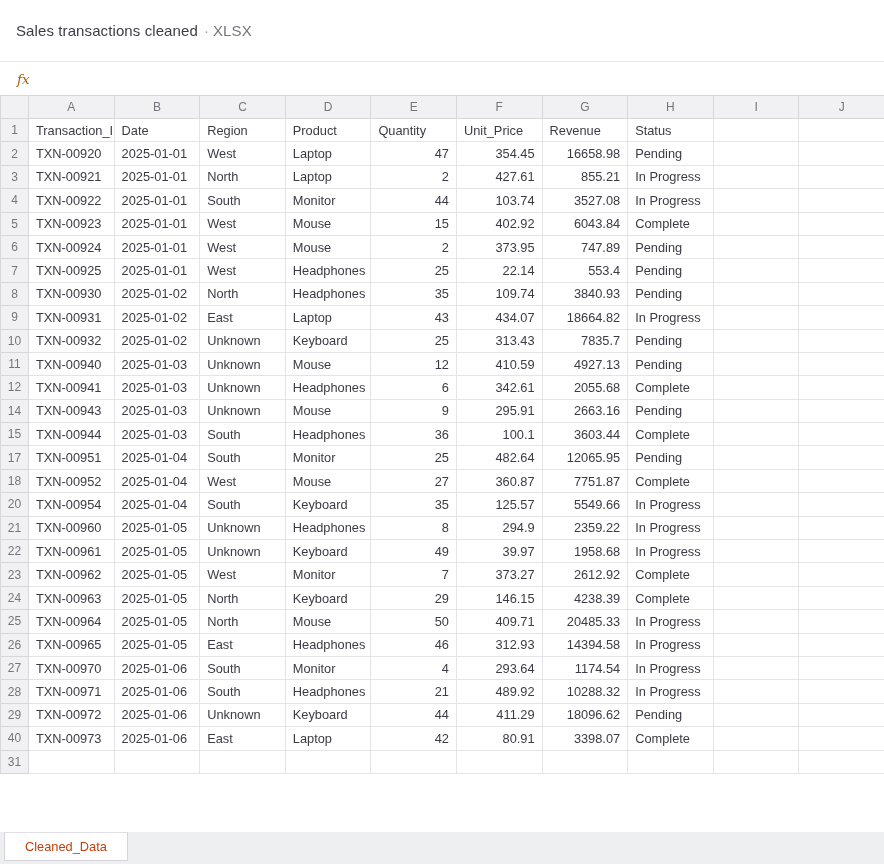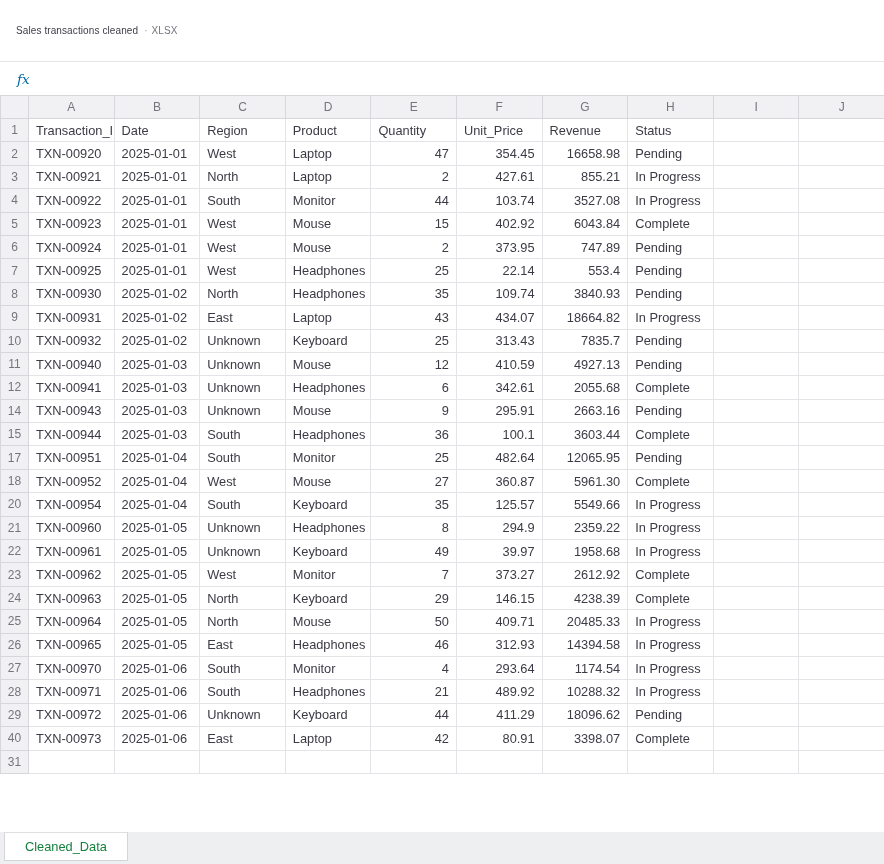--- a/index.html
+++ b/index.html
@@ -1,42 +1,42 @@
 <!DOCTYPE html>
 <html><head>
 <meta charset="utf-8">
 <style>
   * { box-sizing: border-box; margin: 0; padding: 0; }
   html, body { width: 884px; height: 864px; background: #ffffff; overflow: hidden;
     font-family: "Liberation Sans", sans-serif; }
 
   .titlebar { height: 62px; display: flex; align-items: center; padding: 0 16px;
     border-bottom: 1px solid #e7e7ea; background: #fff; }
-  .title { font-size: 10px; color: #3d3d47; font-weight: 500; letter-spacing: .1px; }
+  .title { font-size: 15px; color: #3d3d47; font-weight: 500; letter-spacing: .1px; }
   .filetype { color: #75757e; font-weight: 400; }
   .dot { color: #9a9aa2; padding: 0 4px 0 6px; }
 
   .fxbar { height: 33px; display: flex; align-items: center; padding: 0 17px; background: #fff; }
-  .fx { font-family: "DejaVu Serif", serif; font-style: italic; font-size: 13.5px; color: #0369a1; }
+  .fx { font-family: "DejaVu Serif", serif; font-style: italic; font-size: 13.5px; color: #a16207; }
 
   .sheet { height: 737px; overflow: hidden; }
   table { border-collapse: collapse; table-layout: fixed; width: 884px; }
   td { border: 1px solid #e4e4e8; height: 23.4px; padding: 0 7px;
     font-size: 12.8px; color: #3b3b45; overflow: hidden; white-space: nowrap; }
   tr.colhead td { background: #f1f1f3; border-color: #d7d7db; color: #75757e;
     text-align: center; font-size: 12px; height: 23px; padding: 0 2px; }
   td.gutter { background: #f1f1f3; border-color: #d7d7db; color: #75757e;
     text-align: center; font-size: 12px; padding: 0 4px; }
   td.num { text-align: right; }
   td.txt { text-align: left; }
 
   .tabbar { height: 32px; background: #edeff1; display: flex; align-items: flex-start; }
   .tab { height: 29px; margin-left: 4px; background: #ffffff; border: 1px solid #d5d5d9;
     border-top-color: #dfdfe3; display: flex; align-items: center; padding: 0 20px;
-    font-size: 12.8px; color: #15803d; }
+    font-size: 12.8px; color: #c2410c; }
 </style>
 </head>
 <body>
 
 <div class="titlebar">
   <div class="title">
     <span>Sales transactions cleaned</span><span class="filetype"><span class="dot">·</span><span>XLSX</span></span>
   </div>
 </div>
 
@@ -269,21 +269,21 @@
           <td class="txt"></td>
         </tr>
         <tr>
           <td class="gutter">18</td>
           <td class="txt">TXN-00952</td>
           <td class="txt">2025-01-04</td>
           <td class="txt">West</td>
           <td class="txt">Mouse</td>
           <td class="num">27</td>
           <td class="num">360.87</td>
-          <td class="num">5961.30</td>
+          <td class="num">7751.87</td>
           <td class="txt">Complete</td>
           <td class="txt"></td>
           <td class="txt"></td>
         </tr>
         <tr>
           <td class="gutter">20</td>
           <td class="txt">TXN-00954</td>
           <td class="txt">2025-01-04</td>
           <td class="txt">South</td>
           <td class="txt">Keyboard</td>

